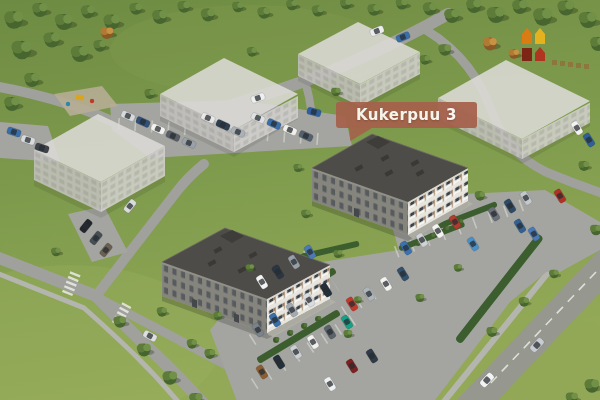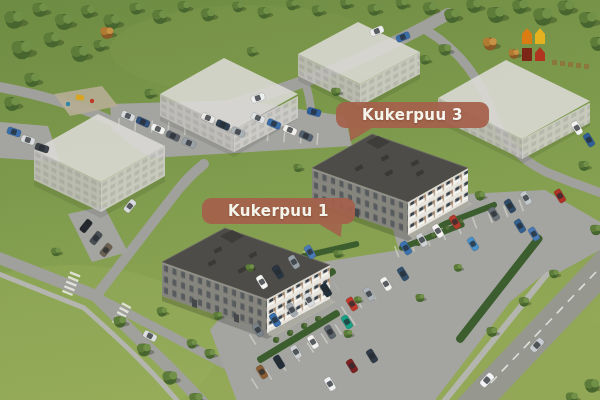--- a/index.html
+++ b/index.html
@@ -11,21 +11,21 @@
   .walk{stroke:var(--sidewalk,#b4b5ae);fill:none;stroke-linecap:round;}
   .lot{fill:var(--lot,#a4a5a0);}
   .hedge{fill:var(--hedge,#3c5e2f);}
   .roof{fill:var(--roof,#4e4c48);}
   .ghostR{fill:var(--ghost-roof,#dcdbd6);}
   .ghostA{fill:var(--ghost-face-dark,#c2c1bc);}
   .ghostB{fill:var(--ghost-face-light,#d2d1cc);}
   .tick{stroke:#e7e7e1;stroke-opacity:.5;stroke-width:12;stroke-dasharray:1.6 15;fill:none;}
   .dash{stroke:#ebebe5;stroke-width:1.6;stroke-dasharray:9 7;fill:none;opacity:.85;}
   .cw{fill:#e9e9e3;opacity:.88;}
-  .marker{position:absolute;z-index:5;padding:4px 26px;border-radius:9px;
+  .marker{position:absolute;z-index:5;padding:4px 20px;border-radius:3px;
           color:var(--label-text,#fdfbf7);background:var(--label-bg,#a5604c);
           font-size:15px;font-weight:700;letter-spacing:.4px;opacity:.93;
           text-shadow:0 1px 2px rgba(60,20,10,.25);cursor:pointer;white-space:nowrap;}
   .marker .tail{position:absolute;width:0;height:0;border-style:solid;opacity:.95;}
   #marker-k3 .tail{left:12px;bottom:-14px;border-width:15px 20px 0 3px;
       border-color:var(--label-bg,#a5604c) transparent transparent transparent;transform:rotate(6deg);}
   #marker-k1 .tail{right:12px;bottom:-14px;border-width:15px 3px 0 20px;
       border-color:var(--label-bg,#a5604c) transparent transparent transparent;transform:rotate(-6deg);}
   #marker-k3{left:336px;top:102px;}
   #marker-k1{left:202px;top:198px;}
@@ -390,24 +390,20 @@
     <rect x="568" y="62" width="5" height="5"></rect>
         <rect x="576" y="63" width="5" height="5"></rect>
     <rect x="584" y="64" width="5" height="5"></rect>
   </g>
 </svg>
 
 <div class="marker" id="marker-k3">
   <span>Kukerpuu 3</span>
   <span class="tail"></span>
 </div>
-<div class="marker" id="marker-k1">
-  <span>Kukerpuu 1</span>
-  <span class="tail"></span>
-</div>
 
 <div class="logo">
   <svg width="26" height="36" viewBox="0 0 26 36">
     <path d="M1,7 L6,1 L11,7 V17 H1 Z" style="fill:var(--logo-orange,#e07b10)"></path>
     <path d="M14,7 L19,1 L24,7 V17 H14 Z" style="fill:var(--logo-yellow,#eab41d)"></path>
     <rect x="1" y="21" width="10" height="13" style="fill:var(--logo-dark-red,#7e1f14)"></rect>
     <path d="M14,26 L19,20 L24,26 V34 H14 Z" style="fill:var(--logo-red,#b3301f)"></path>
   </svg>
 </div>
 </div>

